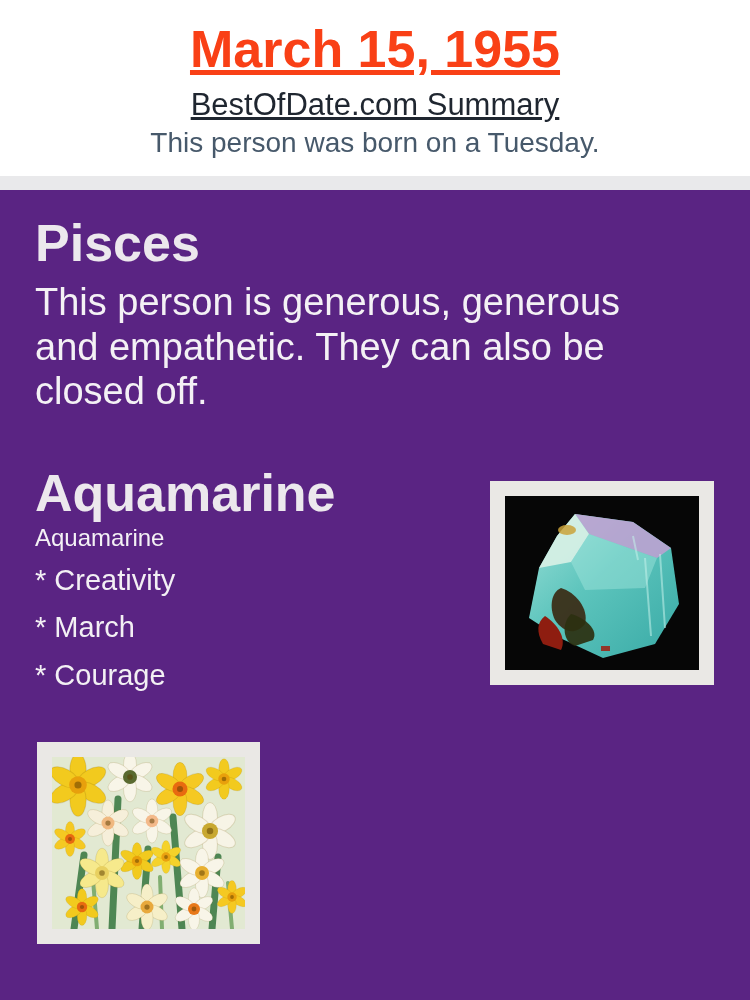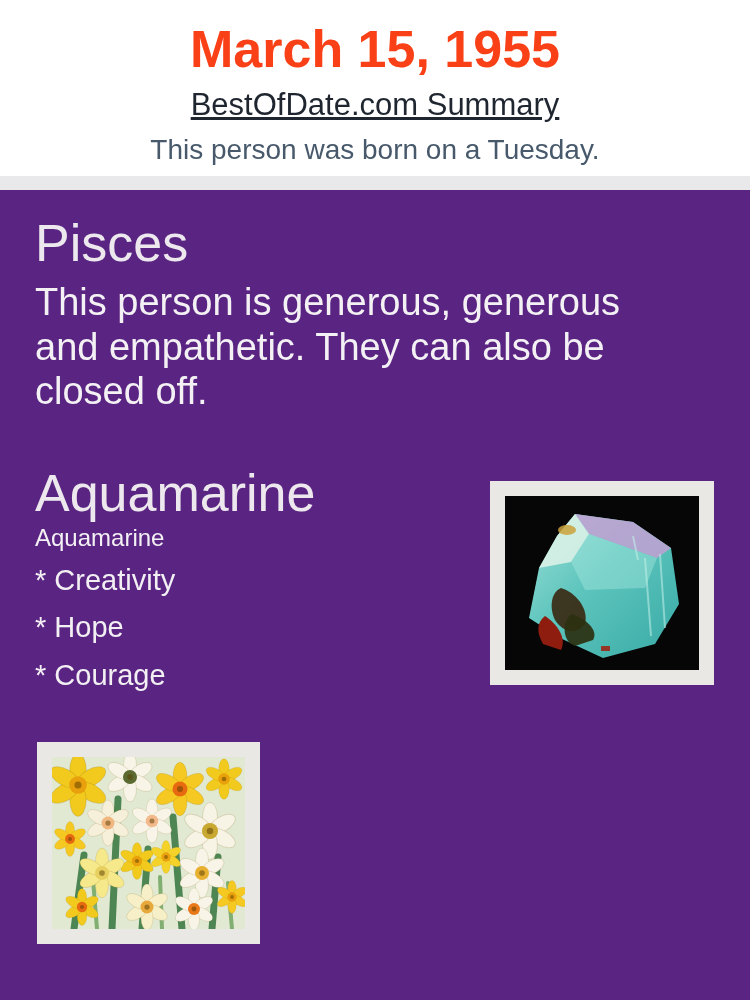--- a/index.html
+++ b/index.html
@@ -3,28 +3,28 @@
 <meta charset="utf-8">
 <style>
   html,body { margin:0; padding:0; }
   .page {
     position:relative; width:750px; height:1000px;
     background:#ffffff; overflow:hidden;
     font-family:"Liberation Sans", sans-serif;
   }
   
   .header { position:absolute; top:0; left:0; width:750px; height:176px; text-align:center; background:#ffffff; }
-  .date-title { margin:0; padding-top:20px; font-size:52px; font-weight:bold; color:#F94016; line-height:1.15; }
+  .date-title { margin:0; padding-top:20px; font-size:52px; font-weight:bold; color:#F94016; line-height:1.15;text-decoration:underline; }
   .site-summary { margin-top:7px; font-size:31px; color:#1F2630; line-height:1.15;text-decoration:underline; }
-  .born-line { margin-top:12px; font-size:28px; color:#47596B; line-height:1.15; }
+  .born-line { margin-top:5px; font-size:28px; color:#47596B; line-height:1.15; }
   
   .divider { position:absolute; top:176px; left:0; width:750px; height:14px; background:#E9E9EB; }
   
   .body { position:absolute; top:190px; left:0; width:750px; height:810px; background:#5A2483; color:#F3F0F4; }
-  h2.sect { margin:0; font-size:52px; font-weight:normal; color:#ECE8ED; line-height:1.2; }
+  h2.sect { margin:0; font-size:52px; font-weight:bold; color:#ECE8ED; line-height:1.2; }
   .zodiac { position:absolute; left:35px; top:22px; width:645px; }
   .zodiac-desc { margin:6px 0 0 0; font-size:38px; line-height:1.17; color:#F4F1F5; width:640px; }
   .birthstone { position:absolute; left:35px; top:272px; width:440px; }
   .subname { margin-top:0px; font-size:24px; line-height:1.15; color:#F4F1F5; }
   ul.traits { list-style:none; margin:12px 0 0 0; padding:0; font-size:29px; line-height:1.15; }
   ul.traits li { margin-bottom:14px; }
   
   .photo-frame { position:absolute; background:#EAE8E5; padding:15px; line-height:0; }
   .stone-frame { left:490px; top:291px; }
   .flower-frame { left:37px; top:552px; }
@@ -52,21 +52,21 @@
     <section class="zodiac">
       <h2 class="sect">Pisces</h2>
       <p class="zodiac-desc">This person is generous, generous and empathetic. They can also be closed off.</p>
     </section>
 
     <section class="birthstone">
       <h2 class="sect">Aquamarine</h2>
       <div class="subname">Aquamarine</div>
       <ul class="traits">
         <li>* Creativity</li>
-        <li>* Hope</li>
+        <li>* March</li>
         <li>* Courage</li>
       </ul>
     </section>
 
     <figure class="photo-frame stone-frame" style="margin:0">
       <svg width="194" height="174" viewBox="0 0 194 174">
         <defs>
           <linearGradient id="aq" x1="0" y1="0" x2="1" y2="1">
             <stop offset="0" stop-color="#9be0d8"></stop>
             <stop offset="0.45" stop-color="#5cc4bc"></stop>

